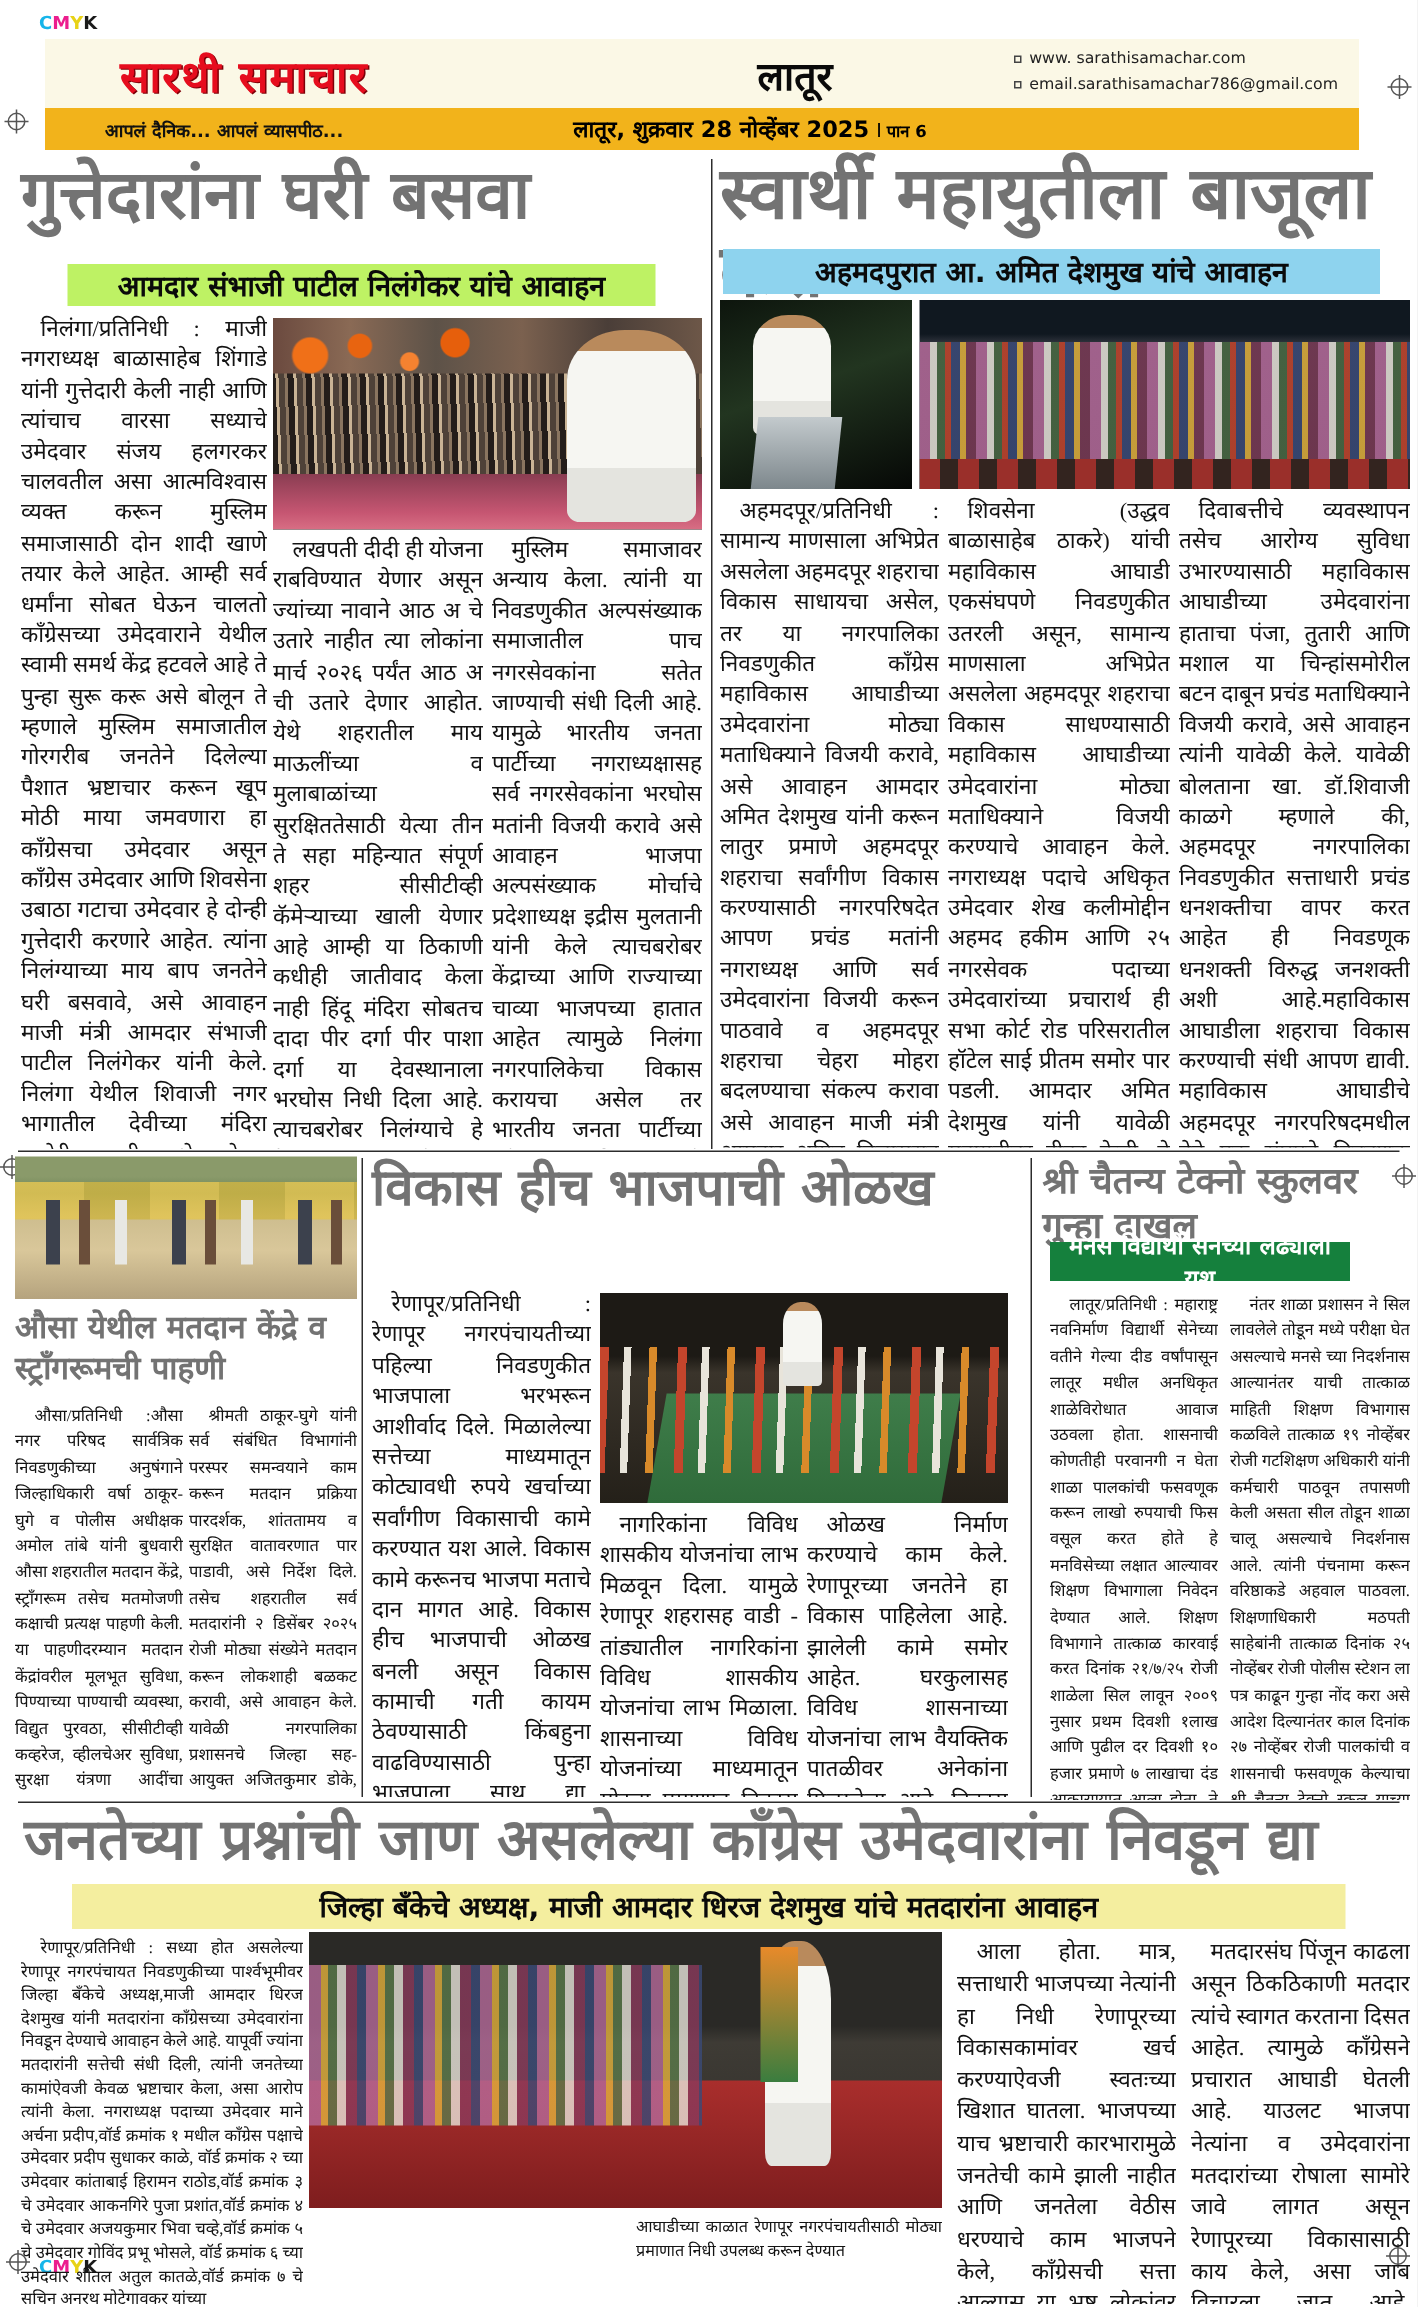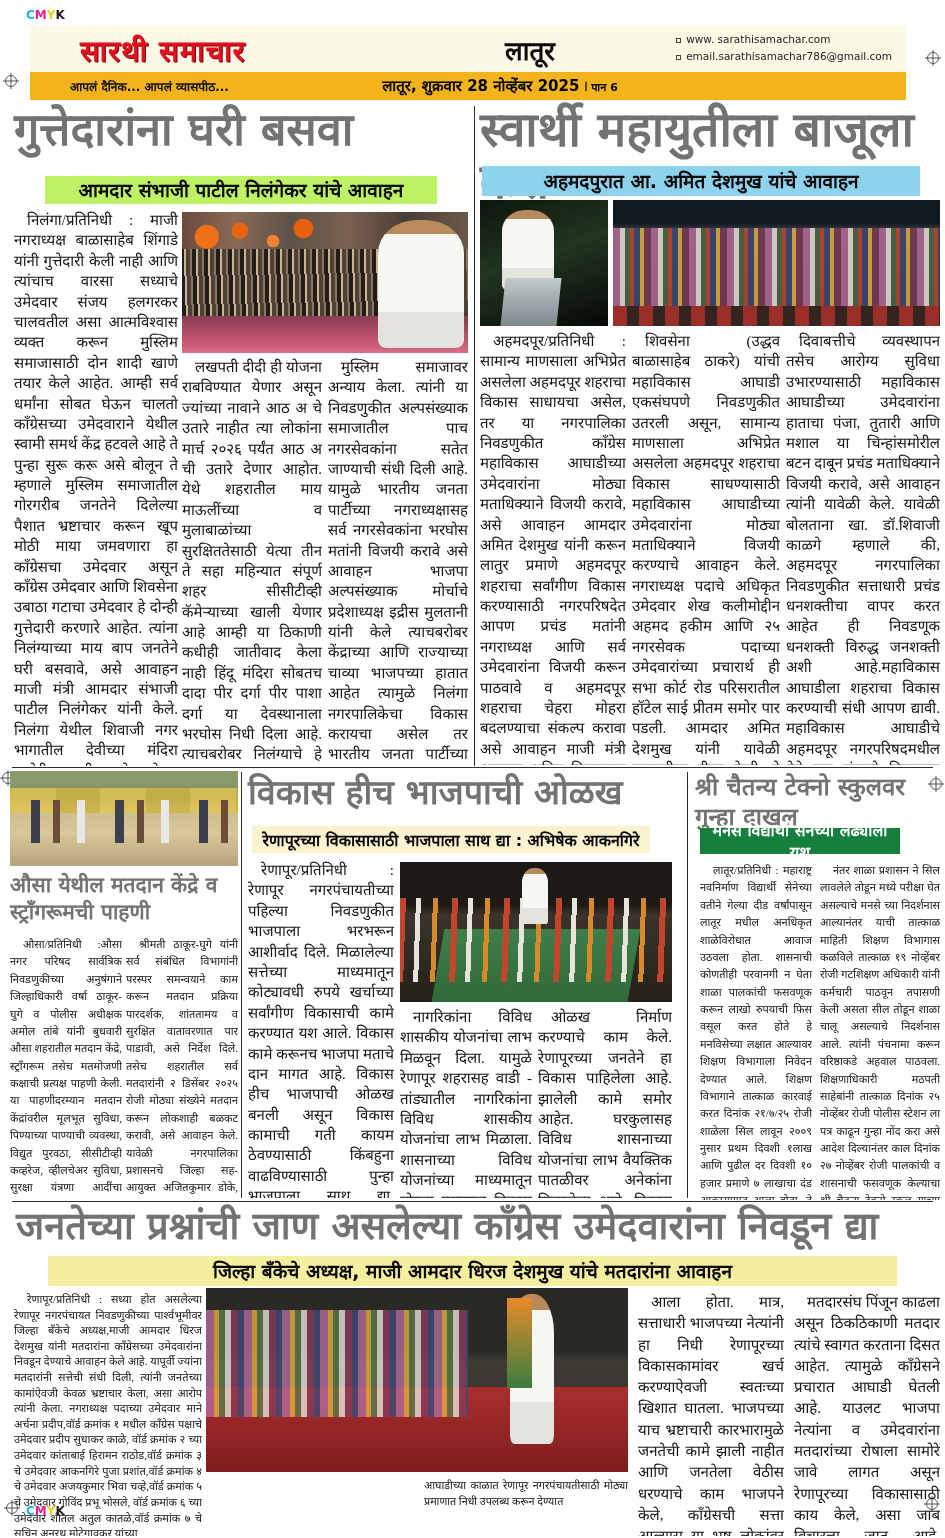--- a/index.html
+++ b/index.html
@@ -172,21 +172,20 @@
 
   <div class="photo ph-inspect" style="left:10px; top:771px; width:228px; height:95px;">
     <div class="ly bldg"></div>
     <div class="ly people"></div>
   </div>
   <div class="hl" style="left:10px; top:872px; width:228px; font-size:21px; line-height:1.3;">औसा येथील मतदान केंद्रे व स्ट्राँगरूमची पाहणी</div>
   <div class="col col-loose" style="left:10px; top:936px; width:112px; height:262px;">औसा/प्रतिनिधी :औसा नगर परिषद सार्वत्रिक निवडणुकीच्या अनुषंगाने जिल्हाधिकारी वर्षा ठाकूर-घुगे व पोलीस अधीक्षक अमोल तांबे यांनी बुधवारी औसा शहरातील मतदान केंद्रे, स्ट्राँगरूम तसेच मतमोजणी कक्षाची प्रत्यक्ष पाहणी केली. या पाहणीदरम्यान मतदान केंद्रांवरील मूलभूत सुविधा, पिण्याच्या पाण्याची व्यवस्था, विद्युत पुरवठा, सीसीटीव्ही कव्हरेज, व्हीलचेअर सुविधा, सुरक्षा यंत्रणा आदींचा सविस्तर आढावा घेण्यात आला. निवडणूक आचारसंहितेचे कठोर पालन व्हावे, कोणत्याही प्रकारचा गैरप्रकार घडू नये यासाठी स्थानिक प्रशासन व पोलीस यंत्रणेला सज्ज राहण्याचे स्पष्ट सूचना देण्यात आल्या. जिल्हाधिकारी</div>
   <div class="col col-loose" style="left:126px; top:936px; width:112px; height:262px;">श्रीमती ठाकूर-घुगे यांनी सर्व संबंधित विभागांनी परस्पर समन्वयाने काम करून मतदान प्रक्रिया पारदर्शक, शांततामय व सुरक्षित वातावरणात पार पाडावी, असे निर्देश दिले. तसेच शहरातील सर्व मतदारांनी २ डिसेंबर २०२५ रोजी मोठ्या संख्येने मतदान करून लोकशाही बळकट करावी, असे आवाहन केले. यावेळी नगरपालिका प्रशासनचे जिल्हा सह-आयुक्त अजितकुमार डोके, तहसीलदार तथा निवडणूक निर्णय अधिकारी, मुख्याधिकारी तथा सहाय्यक निवडणूक निर्णय अधिकारी, उपविभागीय पोलीस अधिकारी, पोलीस निरीक्षक आदी उपस्थित होते.</div>
 
   <div class="hl" style="left:248px; top:774px; width:430px; font-size:34px;">विकास हीच भाजपाची ओळख</div>
-  <div class="sub" style="left:252px; top:826px; width:398px; height:27px; background:#faf3cf; font-size:16px;">रेणापूरच्या विकासासाठी भाजपाला साथ द्या : अभिषेक आकनगिरे</div>
   <div class="col" style="left:248px; top:860px; width:146px; height:338px;">रेणापूर/प्रतिनिधी : रेणापूर नगरपंचायतीच्या पहिल्या निवडणुकीत भाजपाला भरभरून आशीर्वाद दिले. मिळालेल्या सत्तेच्या माध्यमातून कोट्यावधी रुपये खर्चाच्या सर्वांगीण विकासाची कामे करण्यात यश आले. विकास कामे करूनच भाजपा मताचे दान मागत आहे. विकास हीच भाजपाची ओळख बनली असून विकास कामाची गती कायम ठेवण्यासाठी किंबहुना वाढविण्यासाठी पुन्हा भाजपाला साथ द्या, भक्कमपणे भाजपाच्या पाठीशी उभे राहावे असे आवाहन रेणापूरचे प्रथम नगराध्यक्ष, भाजपाचे युवानेते अभिषेक आकनगिरे यांनी केले. रेणापूर नगरपंचायत निवडणुकीच्या निमित्ताने युवा नेते अभिषेक आकनगिरे हे रेणापूर शहरातील विविध प्रभागात प्रचार बैठका घेत आहेत. या प्रचार बैठकांना मतदारांचा प्रचंड प्रतिसाद मिळत असून विविध ठिकाणच्या बैठकीतून मतदारांशी संवाद साधताना ते म्हणाले की, भाजपाच्या नेतृत्वातील केंद्र आणि राज्यात भाजप सरकारच्या माध्यमातून लातूर ग्रामीणचे आमदार श्री रमेशआप्पा कराड यांच्या मार्गदर्शनाखाली रेणापूर नगरीतील मतदारांच्या विश्वासाला पात्र राहत मूलभूत गरजा पुरवण्याबरोबरच जनहिताच्या विकास कामांना गती देण्याचे काम आम्ही केले.</div>
   <div class="photo ph-meeting" style="left:400px; top:862px; width:272px; height:140px;">
     <div class="ly mat"></div>
     <div class="ly people"></div>
     <div class="fig-white" style="left:122px; top:6px; width:26px; height:56px;"></div>
   </div>
   <div class="col" style="left:400px; top:1007px; width:132px; height:191px;">नागरिकांना विविध शासकीय योजनांचा लाभ मिळवून दिला. यामुळे रेणापूर शहरासह वाडी - तांड्यातील नागरिकांना विविध शासकीय योजनांचा लाभ मिळाला. शासनाच्या विविध योजनांच्या माध्यमातून मोठ्या प्रमाणात विकास कामे केल्याने शहराचा चेहरा-मोहरा बदलून गेला. खेडे असणारे रेणापूर विकसित शहर बनले असल्याचे सांगून अभिषेक आकनगिरे म्हणाले की, ज्या गावात रस्त्यावरून चालणे कठीण होते, चिखलामध्ये गुडघ्या एवढे पाय रुतत होते त्या शहराच्या प्रत्येक गल्लीबोळात आम्ही सिमेंट काँक्रीटचे रस्ते बनवले, गटारी बांधल्या. नवीन जलवाहिन्या टाकल्या. एक ना अनेक विकास कामे केली. रेणापूरची नवी</div>
   <div class="col" style="left:538px; top:1007px; width:134px; height:191px;">ओळख निर्माण करण्याचे काम केले. रेणापूरच्या जनतेने हा विकास पाहिलेला आहे. झालेली कामे समोर आहेत. घरकुलासह विविध शासनाच्या योजनांचा लाभ वैयक्तिक पातळीवर अनेकांना मिळालेला आहे. विकास काय असतो ? हे रेणापूरकरांनी अनुभवले आहे. विकास हीच भाजपाची ओळख बनली आहे. याच पाठबळावर आम्ही मते मागत आहोत, येणाऱ्या काळातही विकासाची गती अधिक करण्यासाठी भाजपाला साथ द्या असेही अभिषेक आकनगिरे म्हणाले. या बैठकांना त्या- त्या प्रभागातील उमेदवार, भाजपचे पदाधिकारी, कार्यकर्ते, नागरिक आणि मतदारांची मोठ्या संख्येने उपस्थिती होती.</div>
 
   <div class="hl" style="left:695px; top:772px; width:248px; font-size:24px; line-height:1.25;">श्री चैतन्य टेक्नो स्कुलवर गुन्हा दाखल</div>

